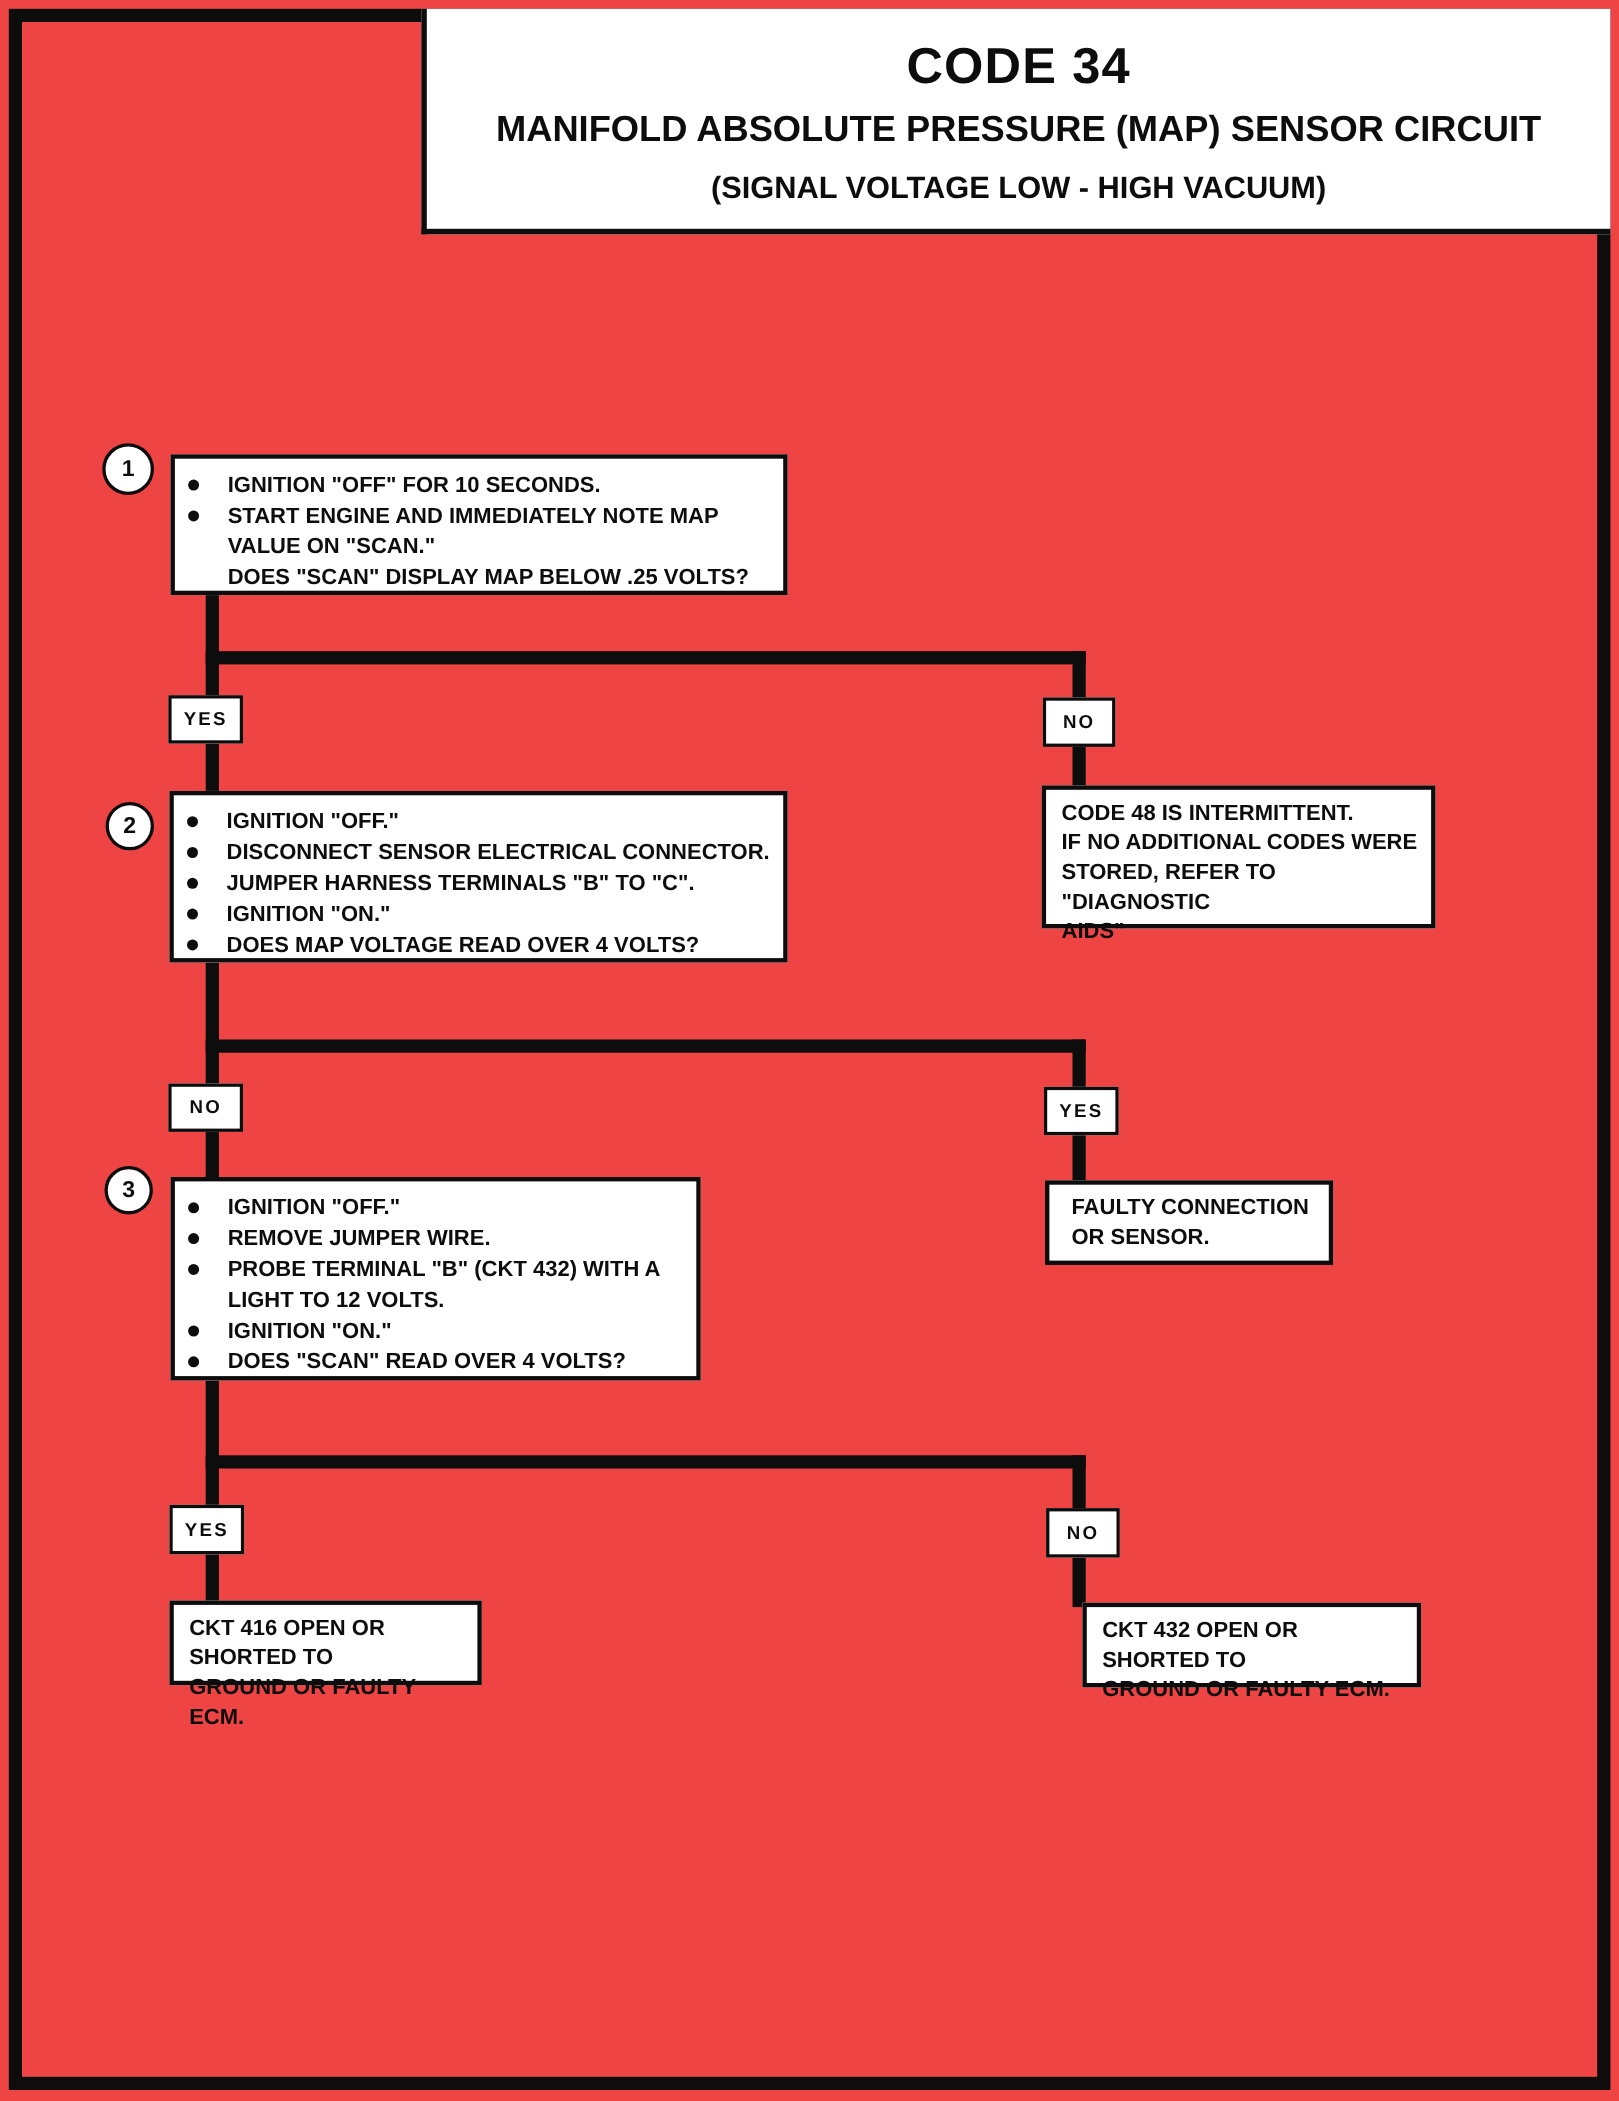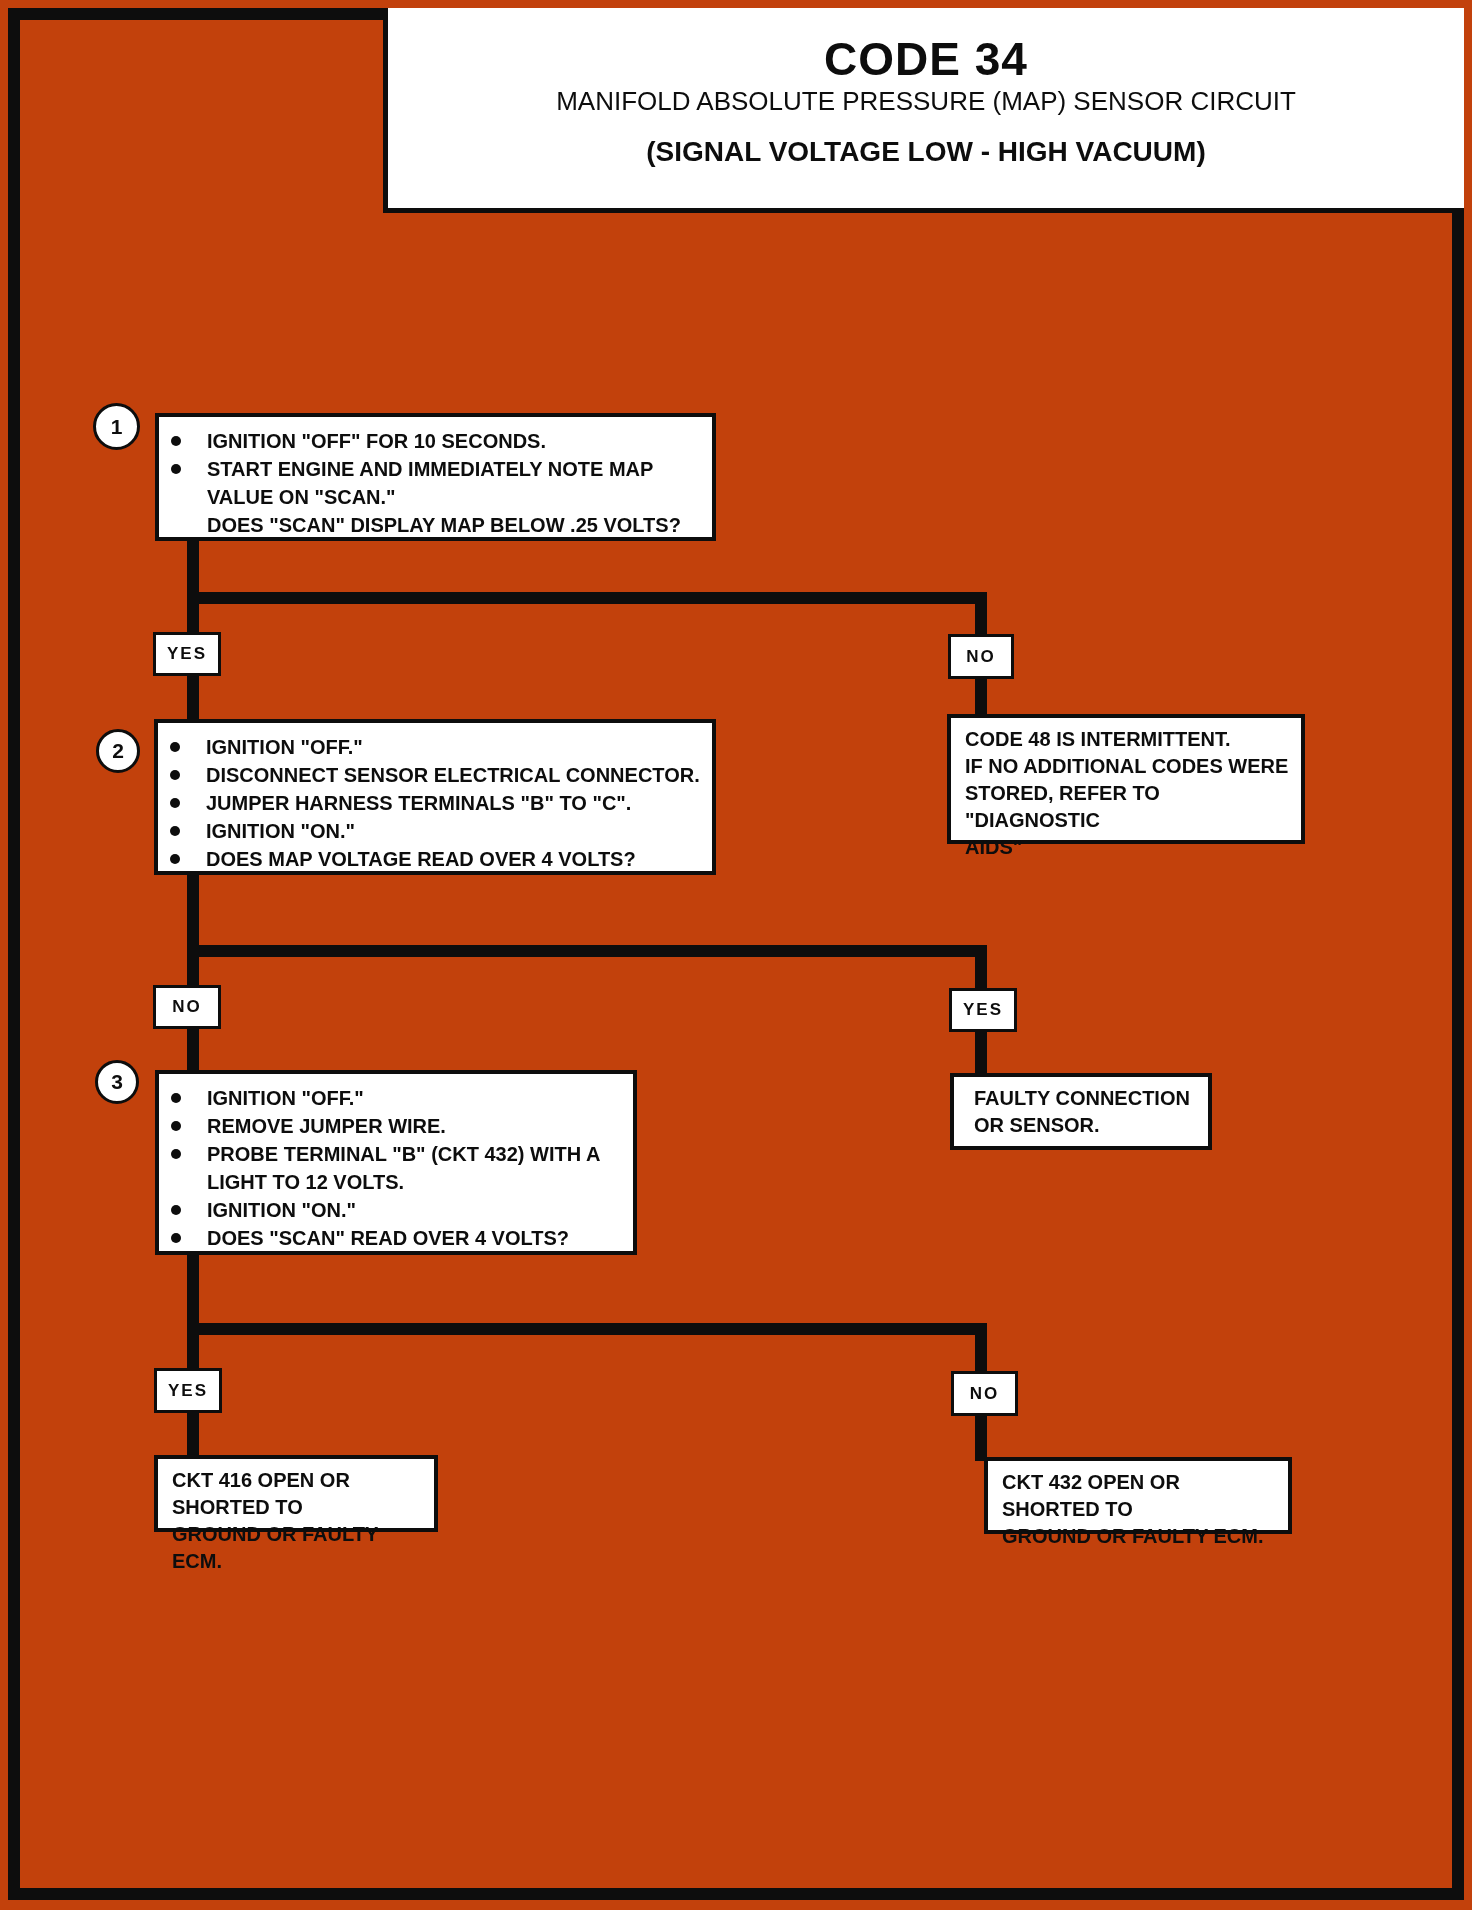--- a/index.html
+++ b/index.html
@@ -1,30 +1,30 @@
 <!DOCTYPE html>
 <html><head>
 <meta charset="utf-8">
 <style>
   html,body{margin:0;padding:0;background:#e8e8e8;}
   .canvas{
-    position:relative;width:1472px;height:1910px;background:#c2410c;
+    position:relative;width:1472px;height:1910px;background:#ef4444;
     font-family:"Liberation Sans", sans-serif;color:#0d0d0d;overflow:hidden;
   }
   .frame{
     position:absolute;left:8px;top:8px;width:1456px;height:1892px;
     border:12px solid #0d0d0d;box-sizing:border-box;
   }
   .titlebox{
     position:absolute;left:383px;top:8px;width:1081px;height:205px;
     border-left:5px solid #0d0d0d;border-bottom:5px solid #0d0d0d;
     box-sizing:border-box;background:#fff;text-align:center;
   }
   .title-main{font-size:46px;font-weight:700;letter-spacing:1px;padding-top:24px;}
-  .title-sub{font-size:26px;font-weight:400;margin-top:0;letter-spacing:0px;}
+  .title-sub{font-size:33px;font-weight:700;margin-top:12px;letter-spacing:0px;}
   .title-sub2{font-size:28px;font-weight:700;margin-top:19px;}
   .vline{position:absolute;width:12px;background:#0d0d0d;}
   .hline{position:absolute;height:12px;background:#0d0d0d;}
   .stepbox{
     position:absolute;border:4px solid #0d0d0d;background:#fff;box-sizing:border-box;
     font-size:20px;font-weight:700;line-height:28px;padding-top:10px;
   }
   .line{display:flex;align-items:flex-start;}
   .dot{flex:0 0 10px;width:10px;height:10px;border-radius:50%;background:#0d0d0d;margin:9px 26px 0 12px;}
   .cont{padding-left:48px;}

